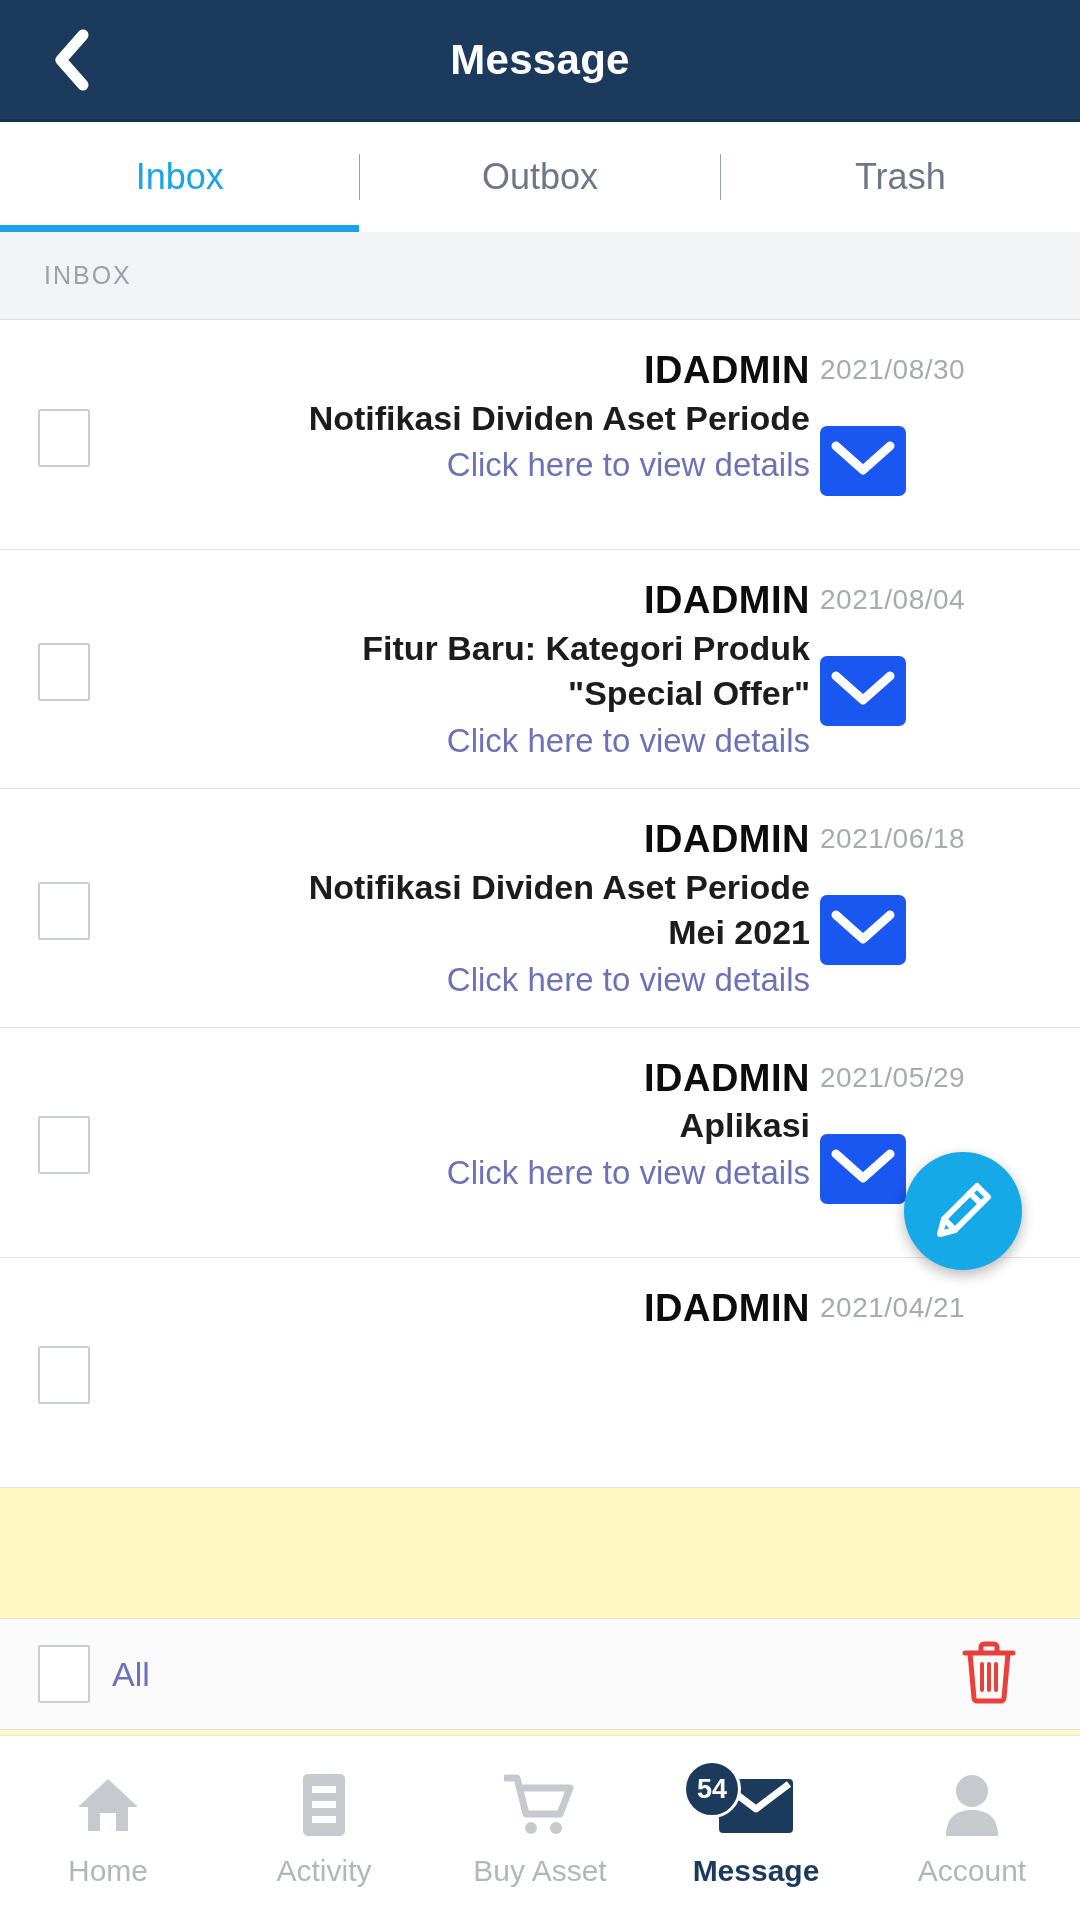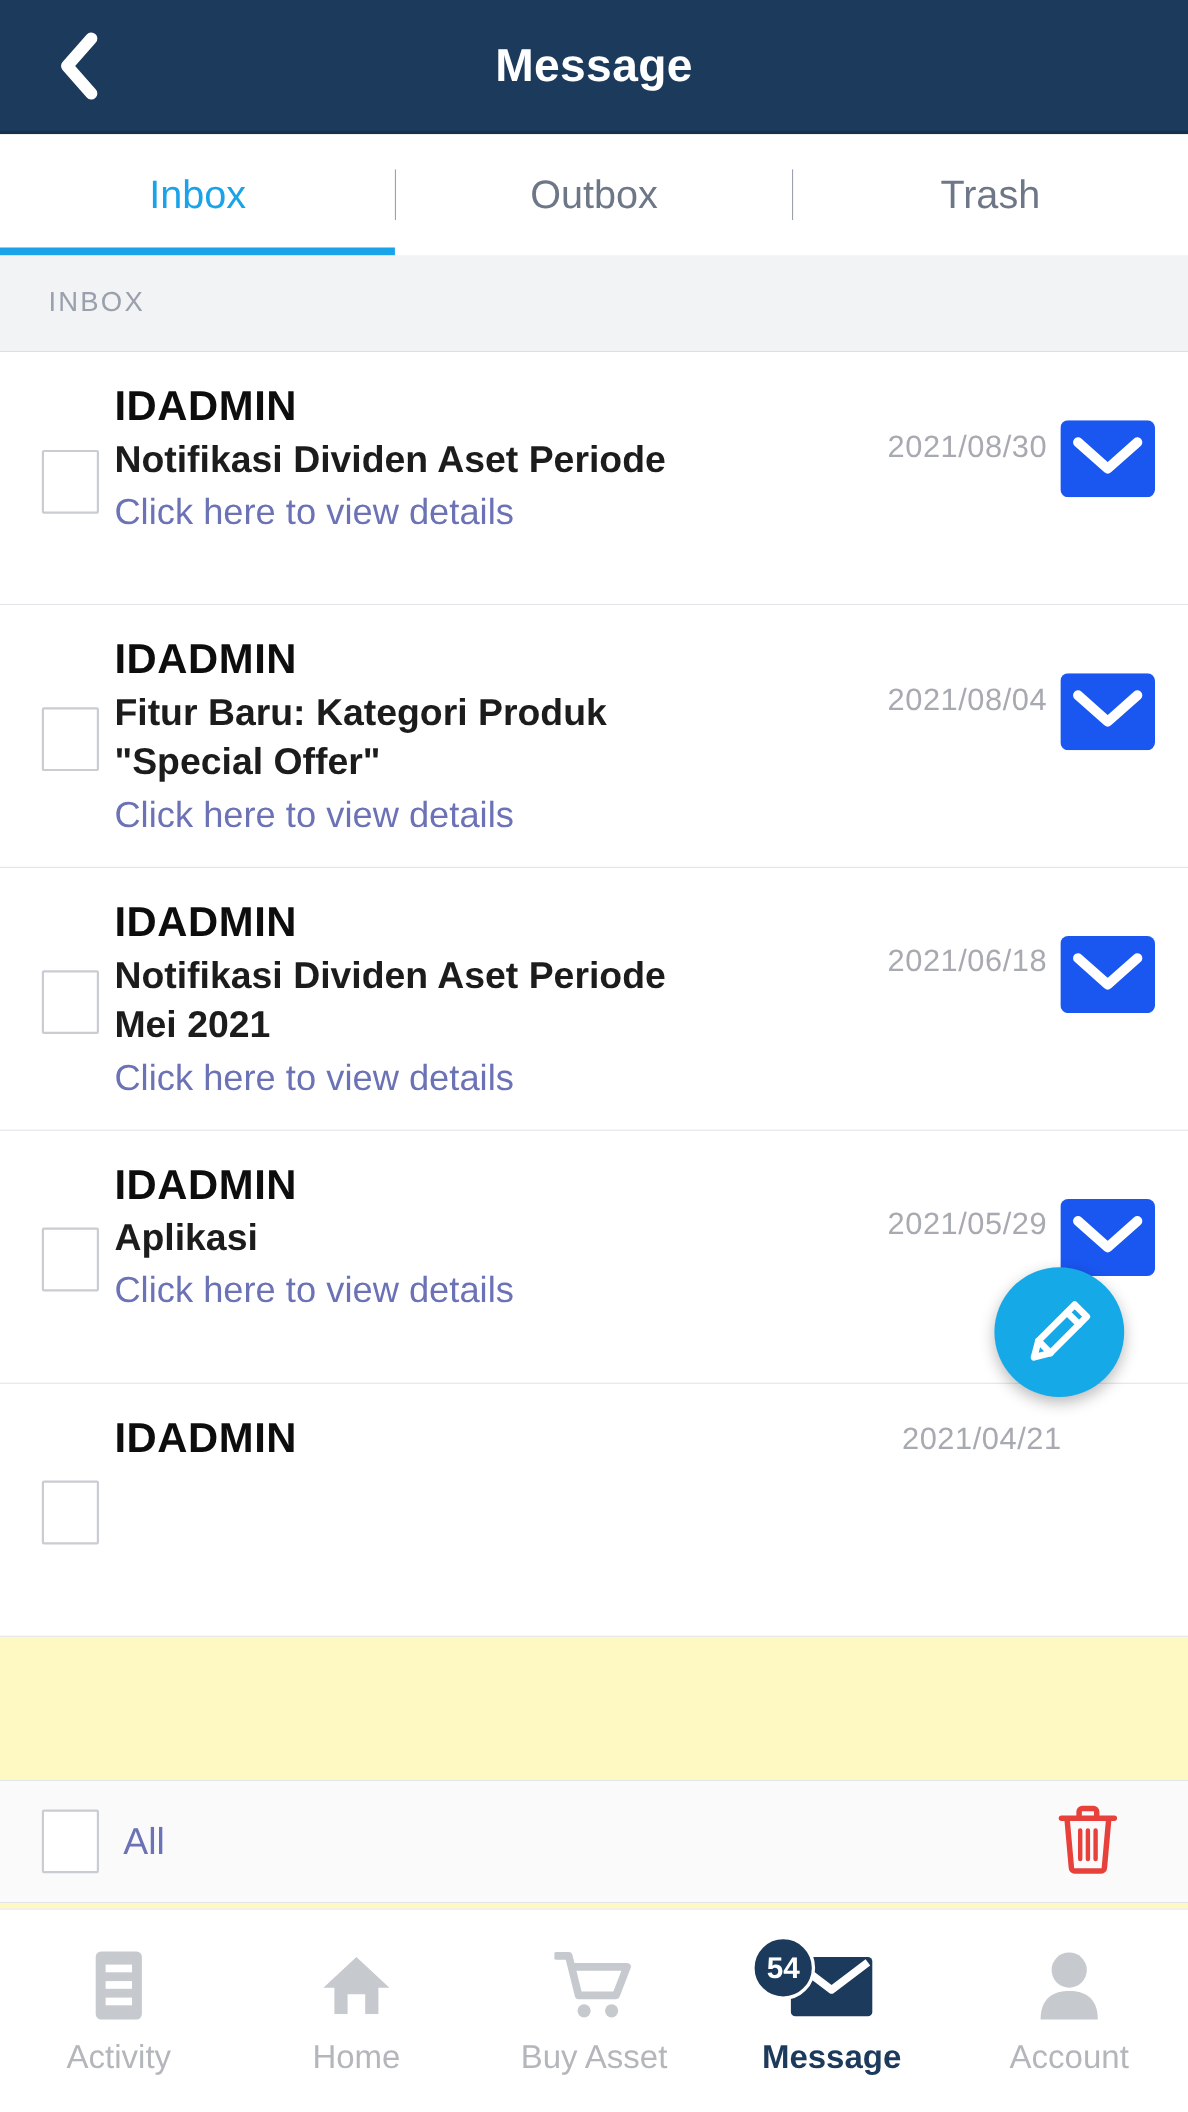--- a/index.html
+++ b/index.html
@@ -62,35 +62,35 @@
   }
   .chk-wrap {
     width:80px; flex:0 0 80px; display:flex;
     align-items:center; justify-content:center;
     align-self:center; padding-top:6px;
   }
   .checkbox {
     width:52px; height:58px; border:2px solid #c9ccd2;
     background:#ffffff; border-radius:2px;
   }
-  .msg-body { flex:1; min-width:0; padding-right:10px; }
+  .msg-body { flex:1; min-width:0; padding-right:10px;text-align:right; }
   .msg-sender {
     font-size:38px; font-weight:bold; color:#0d0d0d;
     letter-spacing:0.5px; line-height:1.28;
   }
   .msg-subject {
     font-size:34px; font-weight:bold; color:#1c1c1c;
     line-height:1.28; margin-top:2px;
   }
   .msg-link {
     font-size:33px; color:#6b72b5; margin-top:4px; line-height:1.28;
   }
   .msg-right {
-    flex:0 0 230px; display:flex; flex-direction:row;
-    align-items:center; padding-top:8px;gap:12px;
+    flex:0 0 230px; display:flex; flex-direction:column;
+    align-items:flex-start; padding-top:8px;gap:12px;
   }
   .msg-date { font-size:28px; color:#a7aab0; letter-spacing:0.5px; }
   .envelope { margin-top:28px; }
 
   
   .fab {
     position:absolute; right:58px; top:1152px;
     width:118px; height:118px; border-radius:50%;
     background:#16a9e8; display:flex; align-items:center; justify-content:center;
     box-shadow:0 5px 14px rgba(0,0,0,0.28); z-index:40;
@@ -278,41 +278,41 @@
         <path d="M9 13 L13 58 a3 3 0 0 0 3 3 h24 a3 3 0 0 0 3-3 L47 13" stroke="#e8413c" stroke-width="5" fill="none" stroke-linejoin="round"></path>
         <path d="M21 24 V50 M28 24 V50 M35 24 V50" stroke="#e8413c" stroke-width="4" stroke-linecap="round"></path>
       </svg>
     </div>
   </div>
 
   <div class="bottom-nav">
 
     <div class="nav-item">
       <div class="nav-icon">
+        <svg width="68" height="64" viewBox="0 0 68 64">
+          <path d="M34 6 L64 34 H54 V58 H42 V40 H26 V58 H14 V34 H4 Z" fill="#c6c9ce"></path>
+        </svg>
+      </div>
+      <div class="nav-label">Home</div>
+    </div>
+
+    <div class="nav-item">
+      <div class="nav-icon">
         <svg width="54" height="66" viewBox="0 0 54 66">
           <rect x="6" y="2" width="42" height="62" rx="5" fill="#c6c9ce"></rect>
           <rect x="15" y="14" width="24" height="7" fill="#ffffff"></rect>
           <rect x="15" y="29" width="24" height="7" fill="#ffffff"></rect>
           <rect x="15" y="44" width="24" height="7" fill="#ffffff"></rect>
         </svg>
       </div>
       <div class="nav-label">Activity</div>
     </div>
 
     <div class="nav-item">
       <div class="nav-icon">
-        <svg width="68" height="64" viewBox="0 0 68 64">
-          <path d="M34 6 L64 34 H54 V58 H42 V40 H26 V58 H14 V34 H4 Z" fill="#c6c9ce"></path>
-        </svg>
-      </div>
-      <div class="nav-label">Home</div>
-    </div>
-
-    <div class="nav-item">
-      <div class="nav-icon">
         <svg width="72" height="66" viewBox="0 0 72 66">
           <path d="M2 6 H13 L22 42 H56 L66 16 H19" stroke="#c6c9ce" stroke-width="7" fill="none" stroke-linecap="round" stroke-linejoin="round"></path>
           <circle cx="27" cy="56" r="6" fill="#c6c9ce"></circle>
           <circle cx="52" cy="56" r="6" fill="#c6c9ce"></circle>
         </svg>
       </div>
       <div class="nav-label">Buy Asset</div>
     </div>
 
     <div class="nav-item active">

